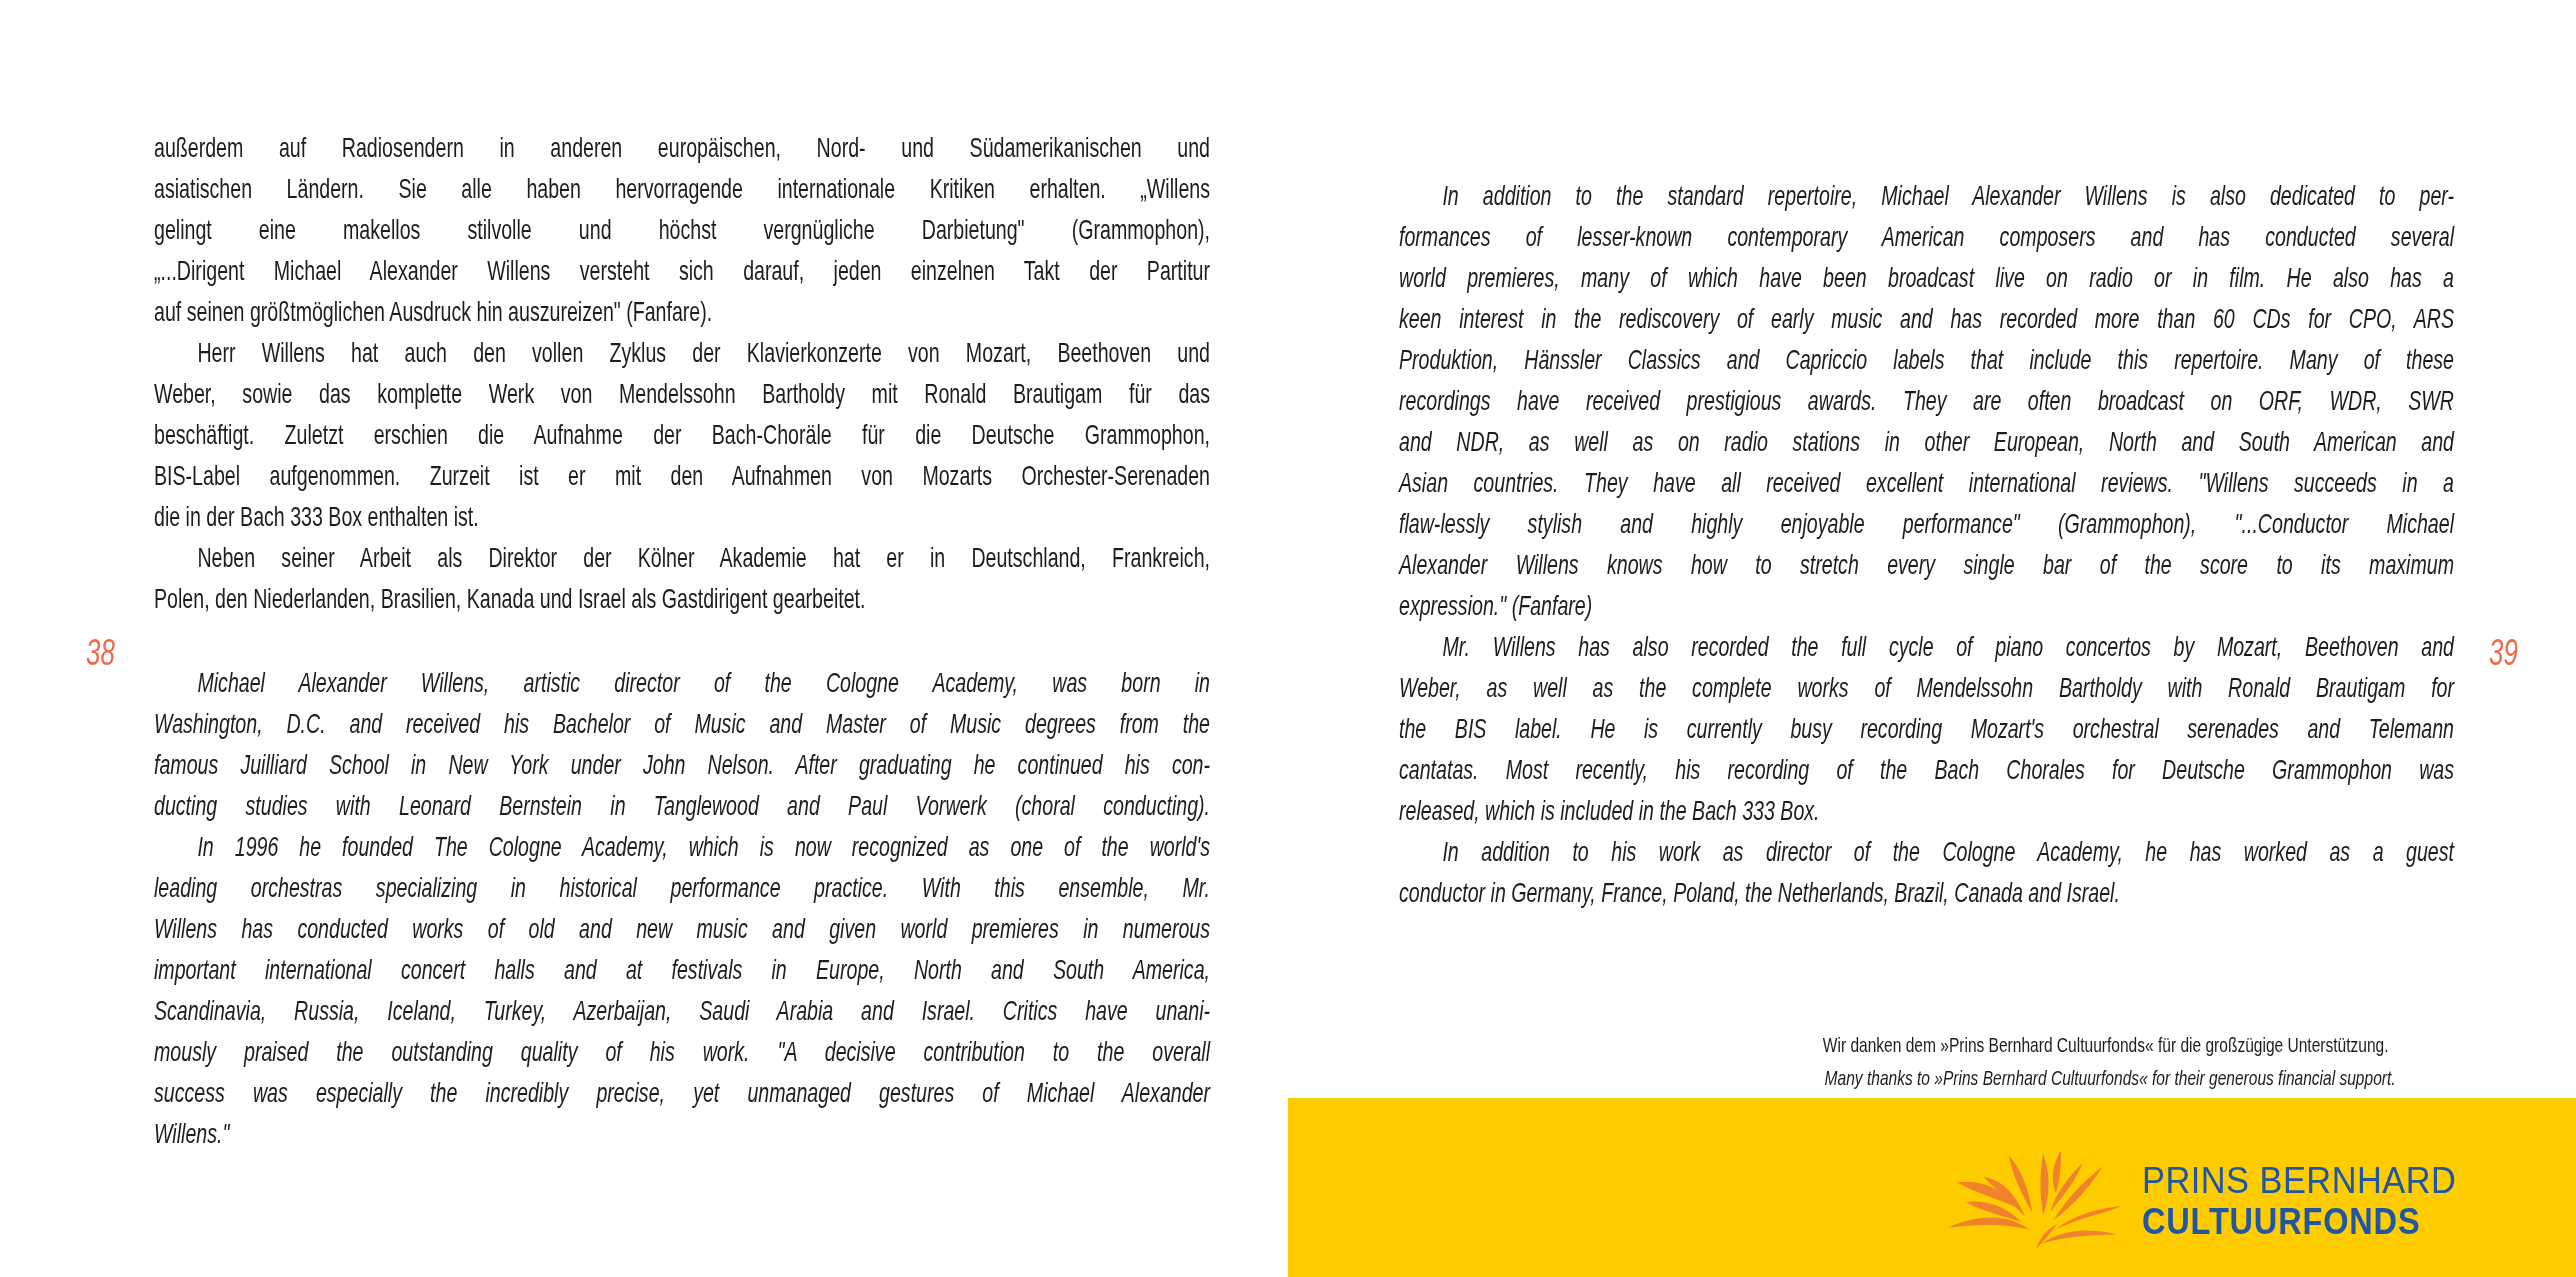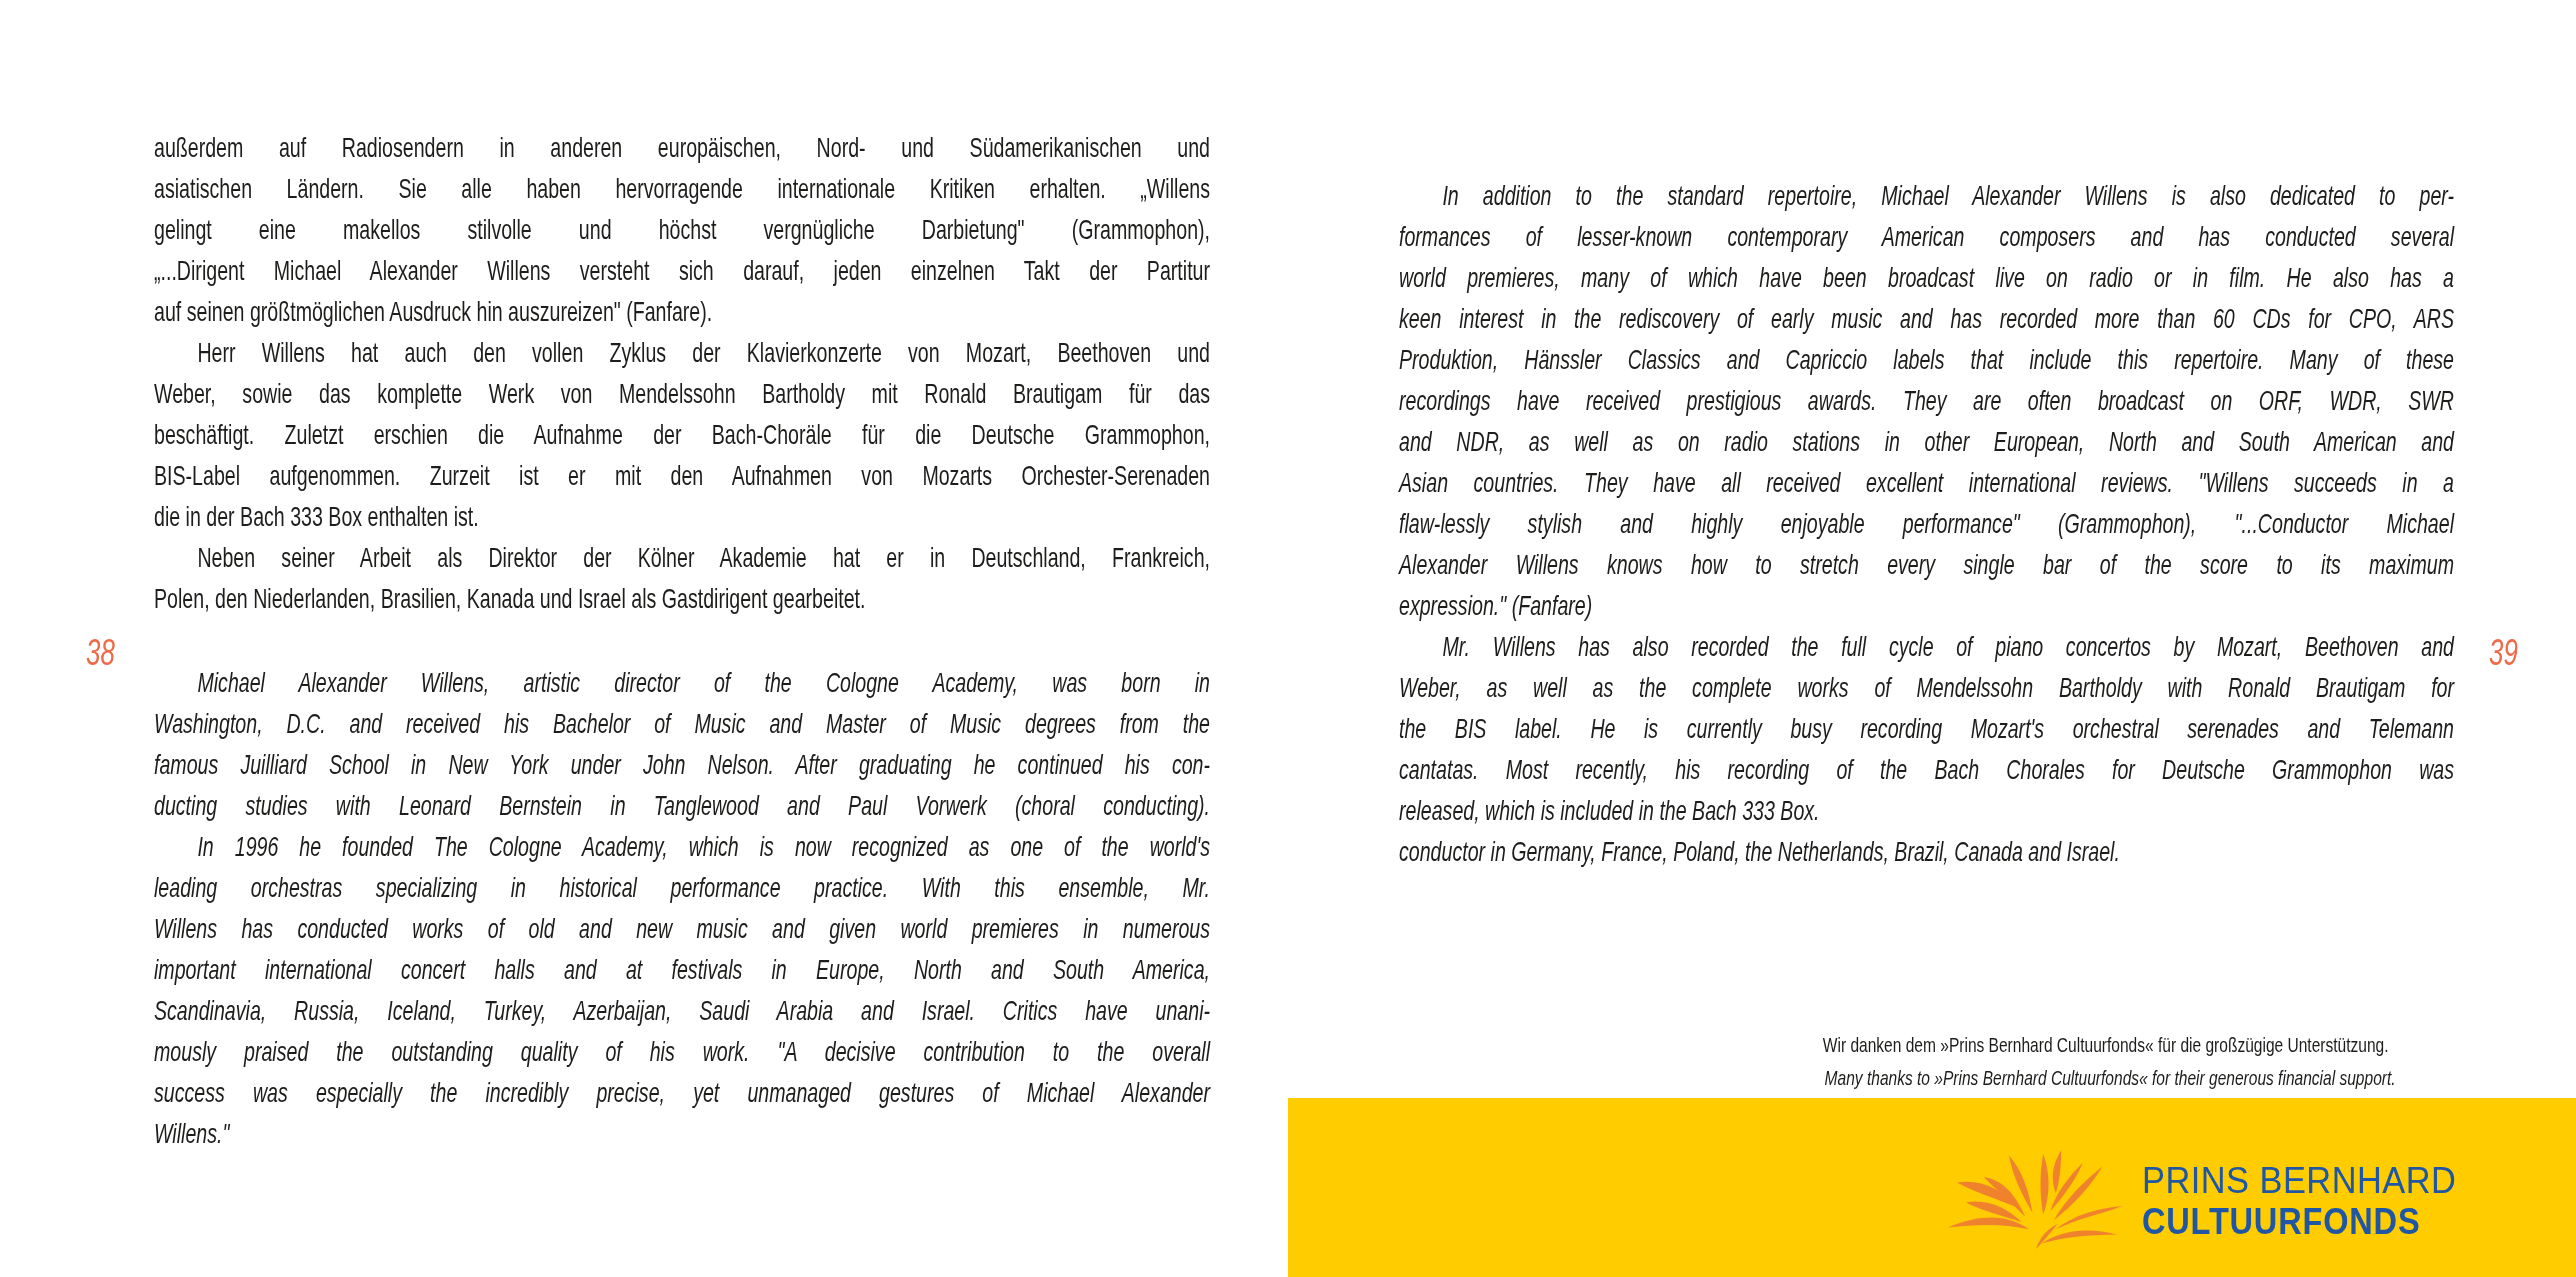--- a/index.html
+++ b/index.html
@@ -167,20 +167,23 @@
         <span class="inner">Weber, as well as the complete works of Mendelssohn Bartholdy with Ronald Brautigam for</span>
       </div>
       <div class="line">
         <span class="inner">the BIS label. He is currently busy recording Mozart's orchestral serenades and Telemann</span>
       </div>
       <div class="line">
         <span class="inner">cantatas. Most recently, his recording of the Bach Chorales for Deutsche Grammophon was</span>
       </div>
       <div class="line last">
         <span class="inner">released, which is included in the Bach 333 Box.</span>
+      </div>
+      <div class="line indent">
+        <span class="inner">In addition to his work as director of the Cologne Academy, he has worked as a guest</span>
       </div>
       <div class="line last">
         <span class="inner">conductor in Germany, France, Poland, the Netherlands, Brazil, Canada and Israel.</span>
       </div>
     </div>
 
   <div class="credits">
     <div class="cl"><span>Wir danken dem »Prins Bernhard Cultuurfonds« für die großzügige Unterstützung.</span></div>
     <div class="cl it"><span>Many thanks to »Prins Bernhard Cultuurfonds« for their generous financial support.</span></div>
   </div>

